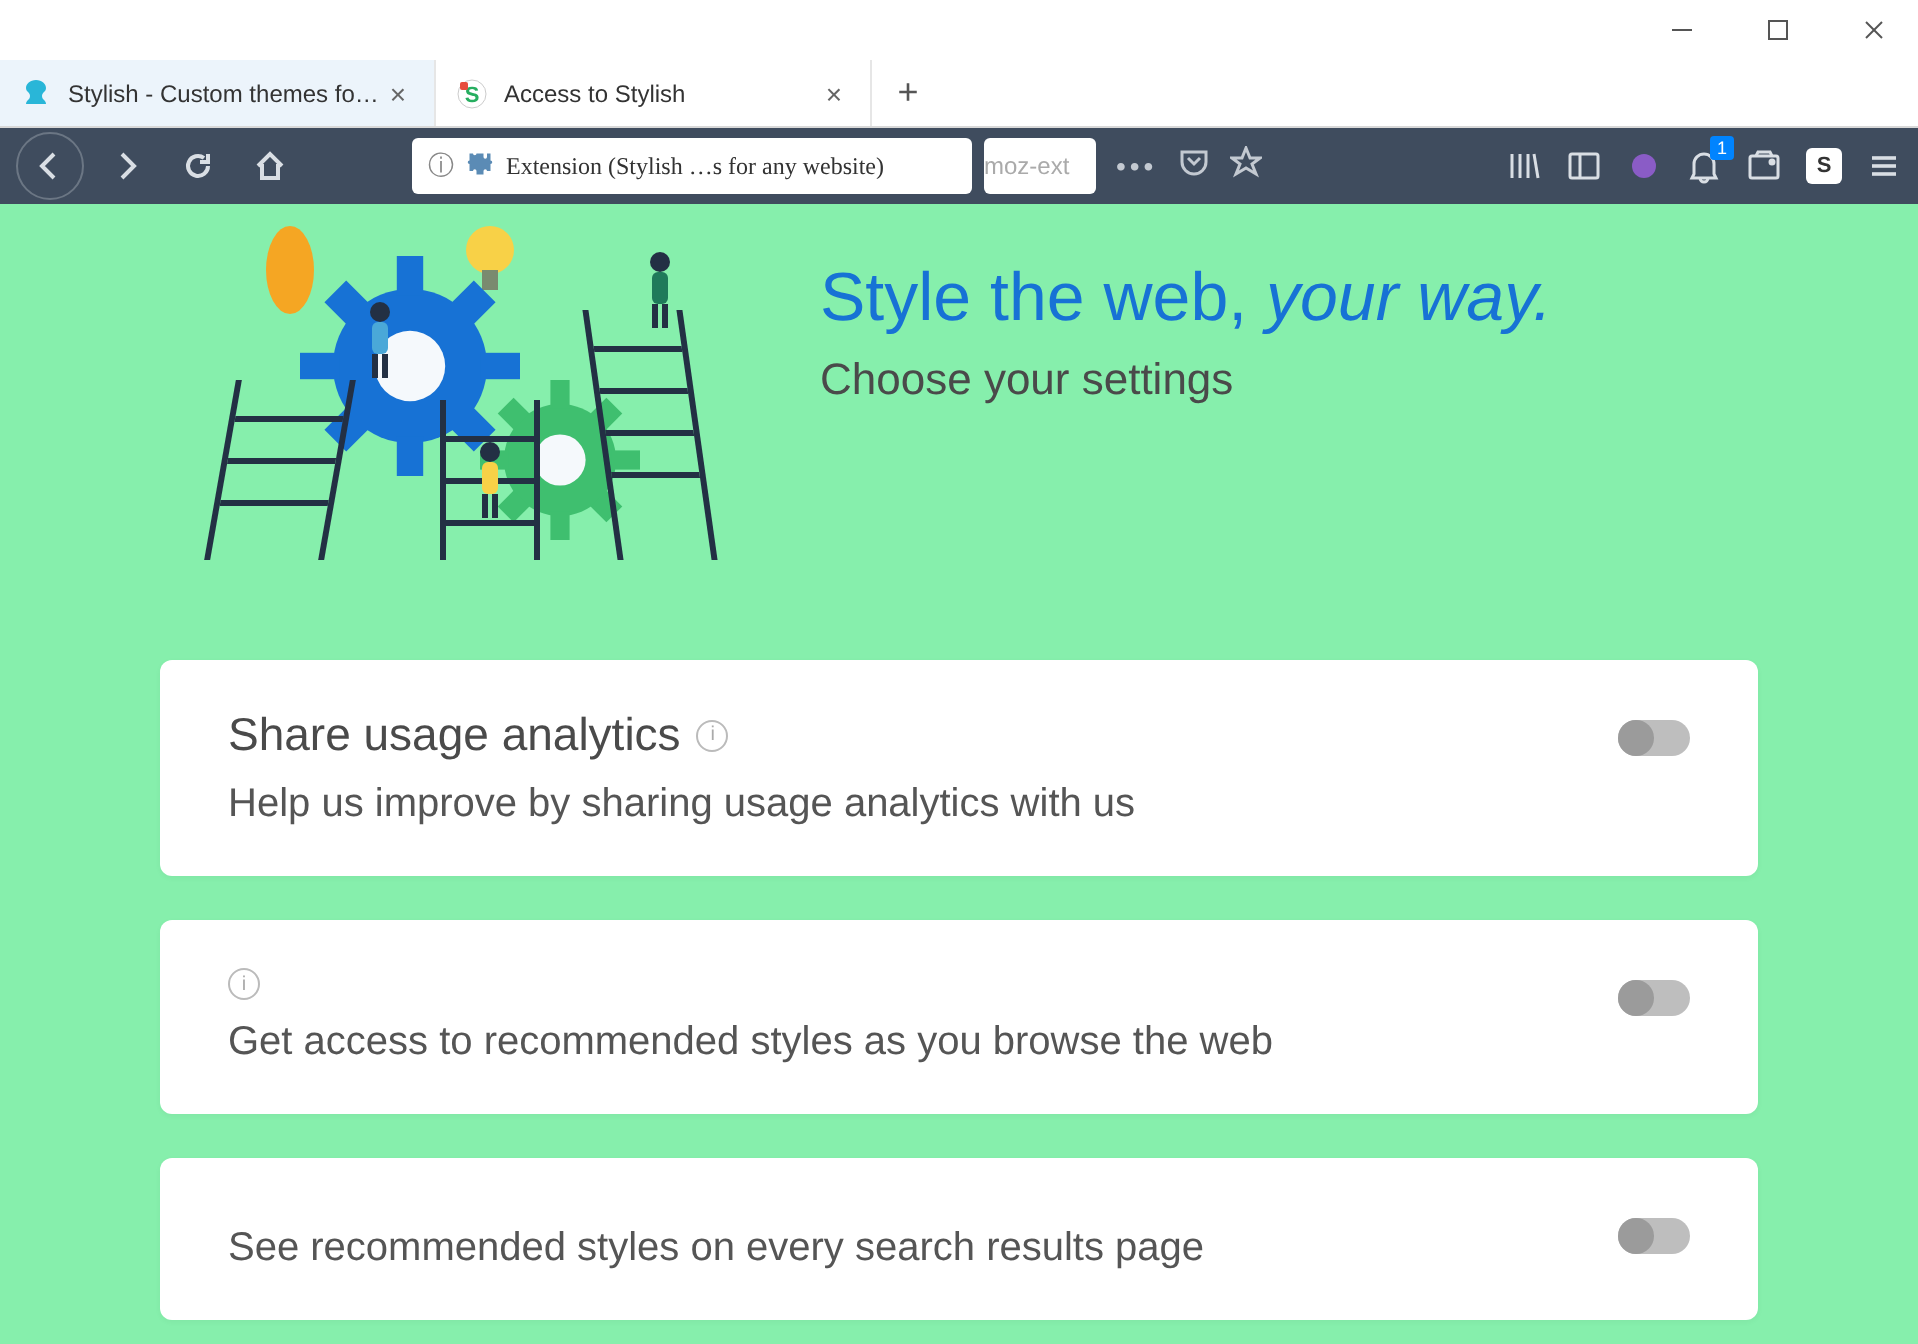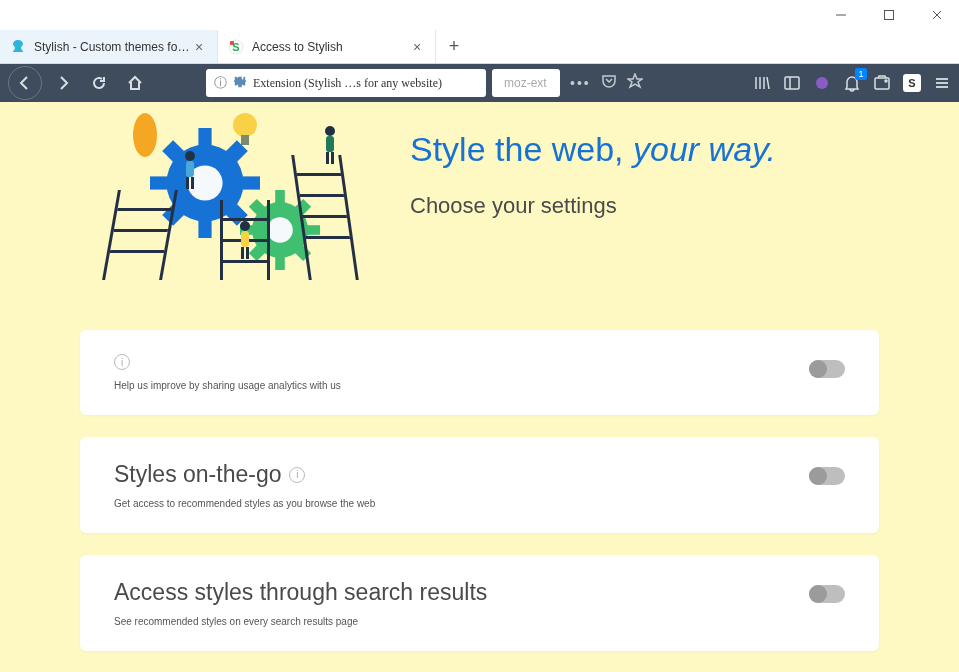--- a/index.html
+++ b/index.html
@@ -23,52 +23,52 @@
 
 .nav-toolbar { height: 38px; background: #3f4c5e; display: flex; align-items: center; padding: 0 8px; gap: 6px; }
 .nav-btn { width: 30px; height: 30px; display: flex; align-items: center; justify-content: center; color: #d9dee4; border-radius: 3px; }
 .nav-btn.back-btn { width: 34px; height: 34px; border: 1px solid #6b7684; border-radius: 50%; }
 .nav-btn svg { width: 16px; height: 16px; stroke: currentColor; fill: none; stroke-width: 2; }
 .addr-wrap { flex: 0 0 auto; display: flex; align-items: center; margin-left: 50px; }
 .addr-bar { height: 28px; background: #fff; border-radius: 3px; display: flex; align-items: center; padding: 0 8px; font-size: 12px; color: #333; width: 280px; gap: 6px; }
 .addr-bar .info-icon { color: #888; font-size: 13px; }
 .addr-bar .puzzle-icon { color: #5b8bb5; }
 .addr-bar .text { white-space: nowrap; overflow: hidden; font-family: Liberation Serif, serif; }
-.search-field { height: 28px; background: #fff; border-radius: 3px; width: 68px; padding: 0 12px; font-size: 12px; color: #aaa; margin-left: 6px; display: flex; align-items: center; }
+.search-field { height: 28px; background: #fff; border-radius: 3px; width: 56px; padding: 0 0; font-size: 12px; color: #aaa; margin-left: 6px; display: flex; align-items: center; }
 .page-actions { display: flex; align-items: center; gap: 10px; margin-left: 10px; }
 .page-actions .dots { color: #c3c9d1; letter-spacing: 2px; font-size: 14px; }
 .page-actions svg { width: 16px; height: 16px; }
 .right-icons { margin-left: auto; display: flex; align-items: center; gap: 12px; }
 .right-icons .ticon { color: #d9dee4; width: 18px; height: 18px; display:flex; align-items:center; justify-content:center; position: relative;}
 .right-icons .purple-dot { width: 12px; height: 12px; background: #8a5cc6; border-radius: 50%; }
 .right-icons .badge { position: absolute; top: -6px; right: -6px; background: #0084ff; color: #fff; font-size: 9px; width: 12px; height: 12px; border-radius: 2px; display: flex; align-items: center; justify-content: center; }
 .ext-s { width: 18px; height: 18px; background: #fff; color: #333; border-radius: 3px; font-size: 11px; font-weight: bold; display: flex; align-items: center; justify-content: center; }
 
 
-.content-scroll { height: calc(672px - 30px - 34px - 38px); overflow-y: scroll; background: #fef9c3; }
+.content-scroll { height: calc(672px - 30px - 34px - 38px); overflow-y: scroll; background: #86efac; }
 .content-scroll::-webkit-scrollbar { width: 16px; }
 .content-scroll::-webkit-scrollbar-track { background: #f0f0f0; }
 .content-scroll::-webkit-scrollbar-thumb { background: #c8c8c8; }
 .content-inner { padding: 0 80px 60px 80px; }
 
 
 .hero { display: flex; align-items: flex-start; gap: 40px; padding-top: 8px; }
 .hero-illustration { width: 290px; height: 170px; position: relative; flex-shrink: 0; }
 .hero-text { padding-top: 20px; }
 .hero-headline { font-size: 34px; font-weight: 400; color: #1772d5; }
 .hero-headline .italic { font-style: italic; }
-.hero-sub { font-size: 22px; color: #4a4a4a; margin-top: 24px; }
+.hero-sub { font-size: 22px; color: #4a4a4a; margin-top: 8px; }
 
 
 .cards { margin-top: 50px; display: flex; flex-direction: column; gap: 22px; }
 .card { background: #fff; border-radius: 6px; padding: 24px 34px; box-shadow: 0 1px 3px rgba(0,0,0,0.04); display: flex; justify-content: space-between; align-items: flex-start; }
 .card-body { flex: 1; }
 .card-title { font-size: 23px; color: #4a4a4a; font-weight: 400; display: flex; align-items: center; gap: 8px; }
 .card-title .info { width: 16px; height: 16px; border: 1px solid #bbb; border-radius: 50%; font-size: 10px; color: #aaa; display: inline-flex; align-items: center; justify-content: center; }
-.card-desc { font-size: 10px; color: #555; margin-top: 10px; }
+.card-desc { font-size: 20px; color: #555; margin-top: 10px; }
 .card-note { font-size: 13px; color: #777; margin-top: 8px; }
 .toggle { width: 36px; height: 18px; background: #bebebe; border-radius: 10px; position: relative; flex-shrink: 0; margin-top: 6px; }
 .toggle::after { content: ""; position: absolute; width: 18px; height: 18px; background: #9b9b9b; border-radius: 50%; left: 0; top: 0; }
 
 
 .gear1 { position:absolute; width:110px; height:110px; left:70px; top:18px; }
 .gear2 { position:absolute; width:80px; height:80px; left:160px; top:80px; }
 .bulb { position:absolute; width:30px; height:40px; left:150px; top:0; }
 .leaf1 { position:absolute; width:30px; height:50px; left:50px; top:0; }
 .ladder { position:absolute; width:60px; height:90px; border-left:3px solid #233044; border-right:3px solid #233044; }
@@ -295,43 +295,40 @@
         </h1>
         <div class="hero-sub">Choose your settings</div>
       </div>
     </div>
 
     <div class="cards">
 
       <div class="card">
         <div class="card-body">
           <div class="card-title">
+            <span>Share usage analytics</span>
             <span class="info">i</span>
           </div>
           <div class="card-desc">Help us improve by sharing usage analytics with us</div>
         </div>
         <div class="toggle"></div>
       </div>
 
       <div class="card">
         <div class="card-body">
           <div class="card-title">
-            <span>Styles on-the-go</span>
             <span class="info">i</span>
           </div>
           <div class="card-desc">Get access to recommended styles as you browse the web</div>
         </div>
         <div class="toggle"></div>
       </div>
 
       <div class="card">
         <div class="card-body">
-          <div class="card-title">
-            <span>Access styles through search results</span>
-          </div>
           <div class="card-desc">See recommended styles on every search results page</div>
 
         </div>
         <div class="toggle"></div>
       </div>
 
     </div>
   </div>
 </div>
 

